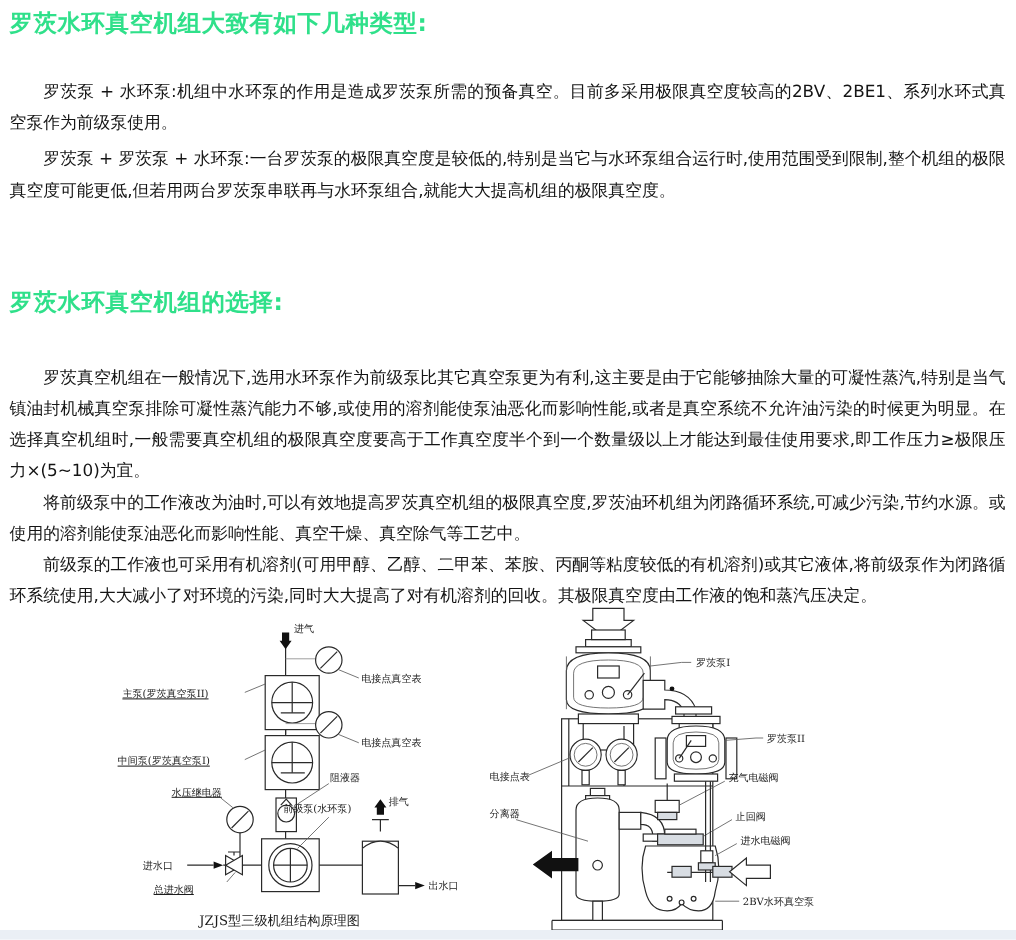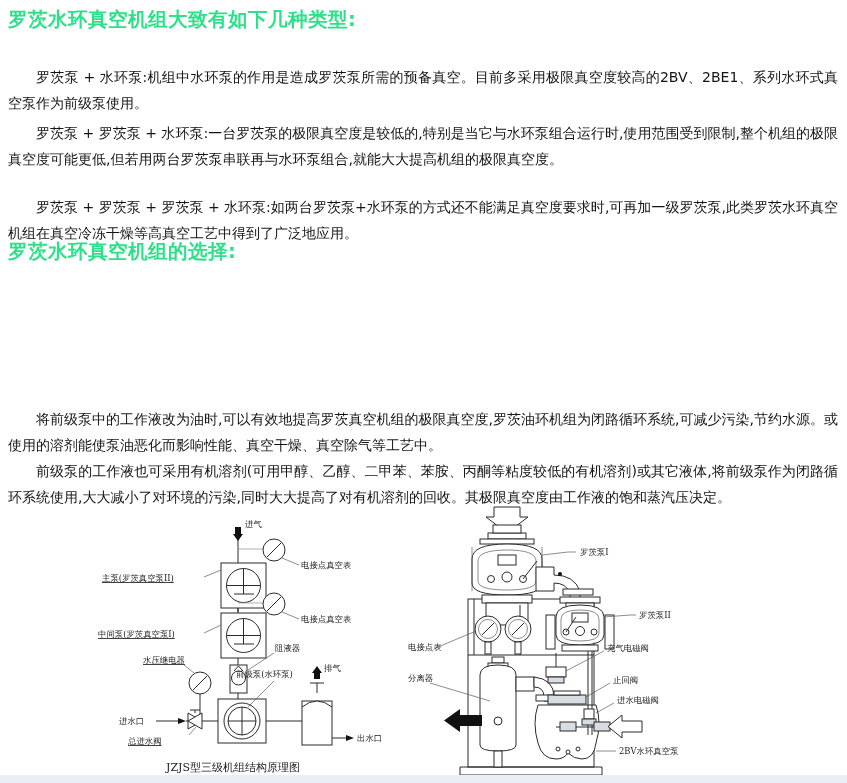--- a/index.html
+++ b/index.html
@@ -70,24 +70,24 @@
 </style>
 </head>
 <body>
 
 <div class="page">
 
   <h2 class="section-heading" id="heading-1">罗茨水环真空机组大致有如下几种类型:</h2>
 
   <p class="para" id="para-1">罗茨泵 + 水环泵:机组中水环泵的作用是造成罗茨泵所需的预备真空。目前多采用极限真空度较高的2BV、2BE1、系列水环式真空泵作为前级泵使用。</p>
   <p class="para" id="para-2">罗茨泵 + 罗茨泵 + 水环泵:一台罗茨泵的极限真空度是较低的,特别是当它与水环泵组合运行时,使用范围受到限制,整个机组的极限真空度可能更低,但若用两台罗茨泵串联再与水环泵组合,就能大大提高机组的极限真空度。</p>
-  <p class="para" id="para-3">罗茨泵 + 罗茨泵 + 罗茨泵 + 水环泵:如两台罗茨泵+水环泵的方式还不能满足真空度要求时,可再加一级罗茨泵,此类罗茨水环真空机组在真空冷冻干燥等高真空工艺中得到了广泛地应用。</p>
 
   <h2 class="section-heading" id="heading-2">罗茨水环真空机组的选择:</h2>
 
+  <p class="para" id="para-4">罗茨真空机组在一般情况下,选用水环泵作为前级泵比其它真空泵更为有利,这主要是由于它能够抽除大量的可凝性蒸汽,特别是当气镇油封机械真空泵排除可凝性蒸汽能力不够,或使用的溶剂能使泵油恶化而影响性能,或者是真空系统不允许油污染的时候更为明显。在选择真空机组时,一般需要真空机组的极限真空度要高于工作真空度半个到一个数量级以上才能达到最佳使用要求,即工作压力≥极限压力×(5~10)为宜。</p>
   <p class="para" id="para-5">将前级泵中的工作液改为油时,可以有效地提高罗茨真空机组的极限真空度,罗茨油环机组为闭路循环系统,可减少污染,节约水源。或使用的溶剂能使泵油恶化而影响性能、真空干燥、真空除气等工艺中。</p>
   <p class="para" id="para-6">前级泵的工作液也可采用有机溶剂(可用甲醇、乙醇、二甲苯、苯胺、丙酮等粘度较低的有机溶剂)或其它液体,将前级泵作为闭路循环系统使用,大大减小了对环境的污染,同时大大提高了对有机溶剂的回收。其极限真空度由工作液的饱和蒸汽压决定。</p>
 
   <div class="diagrams">
 
     <div class="diagram" id="diagram-left">
       <svg width="330" height="278" viewBox="0 0 330 278">
 
         <line class="ln" x1="142" y1="28" x2="142" y2="58"></line>
 

